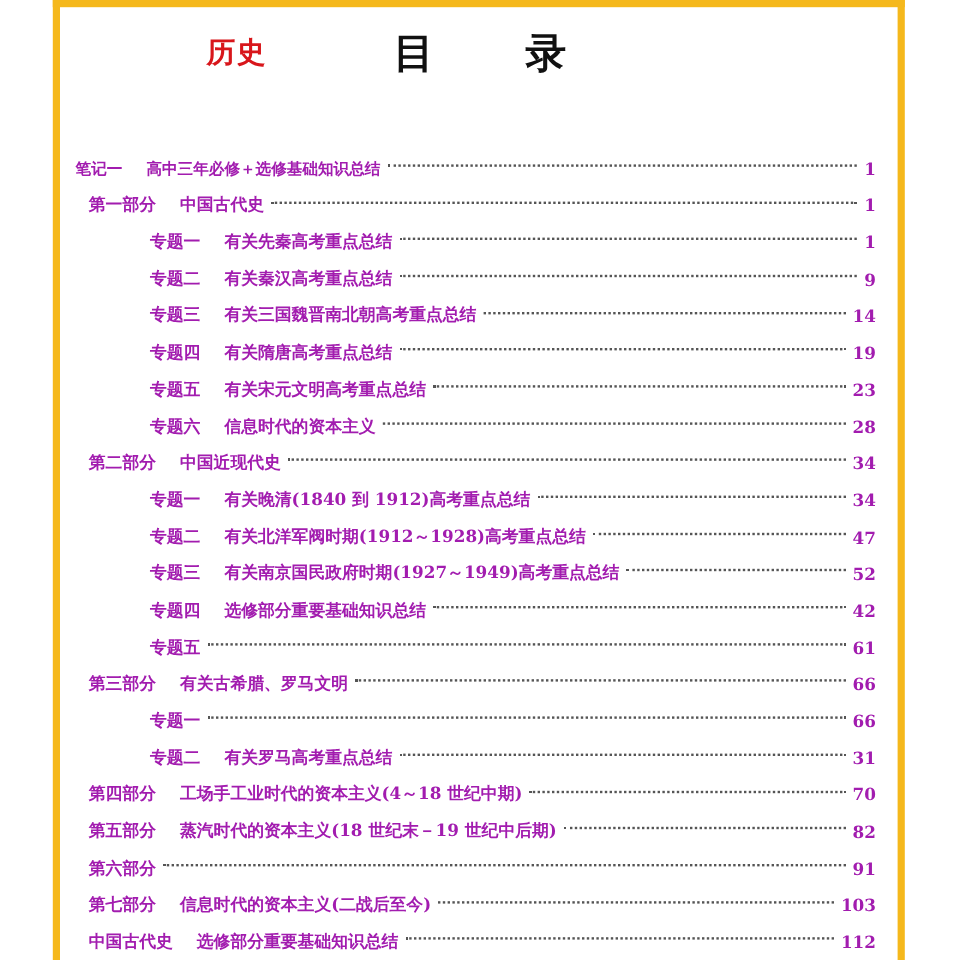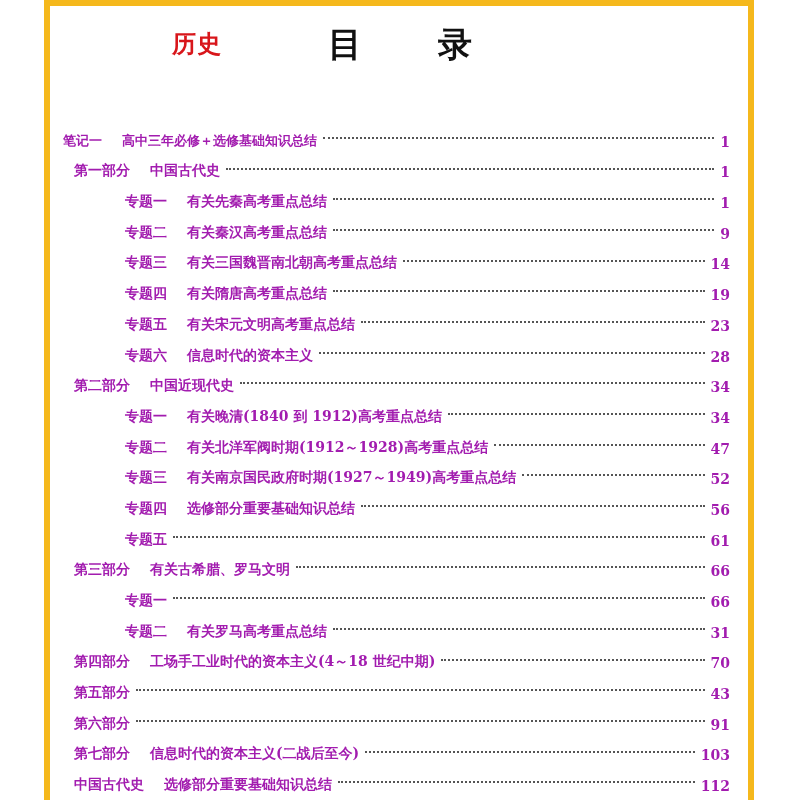--- a/index.html
+++ b/index.html
@@ -126,21 +126,21 @@
       <div class="toc-row lvl2">
         <span class="label">专题三</span>
         <span class="title">有关南京国民政府时期(1927～1949)高考重点总结</span>
         <span class="dots"></span>
         <span class="page">52</span>
       </div>
       <div class="toc-row lvl2">
         <span class="label">专题四</span>
         <span class="title">选修部分重要基础知识总结</span>
         <span class="dots"></span>
-        <span class="page">56</span>
+        <span class="page">42</span>
       </div>
       <div class="toc-row lvl2">
         <span class="label">专题五</span>
         <span class="dots"></span>
         <span class="page">61</span>
       </div>
       <div class="toc-row lvl1">
         <span class="label">第三部分</span>
         <span class="title">有关古希腊、罗马文明</span>
         <span class="dots"></span>
@@ -158,22 +158,23 @@
         <span class="page">31</span>
       </div>
       <div class="toc-row lvl1">
         <span class="label">第四部分</span>
         <span class="title">工场手工业时代的资本主义(4～18 世纪中期)</span>
         <span class="dots"></span>
         <span class="page">70</span>
       </div>
       <div class="toc-row lvl1">
         <span class="label">第五部分</span>
+        <span class="title">蒸汽时代的资本主义(18 世纪末－19 世纪中后期)</span>
         <span class="dots"></span>
-        <span class="page">43</span>
+        <span class="page">82</span>
       </div>
       <div class="toc-row lvl1">
         <span class="label">第六部分</span>
         <span class="dots"></span>
         <span class="page">91</span>
       </div>
       <div class="toc-row lvl1">
         <span class="label">第七部分</span>
         <span class="title">信息时代的资本主义(二战后至今)</span>
         <span class="dots"></span>

